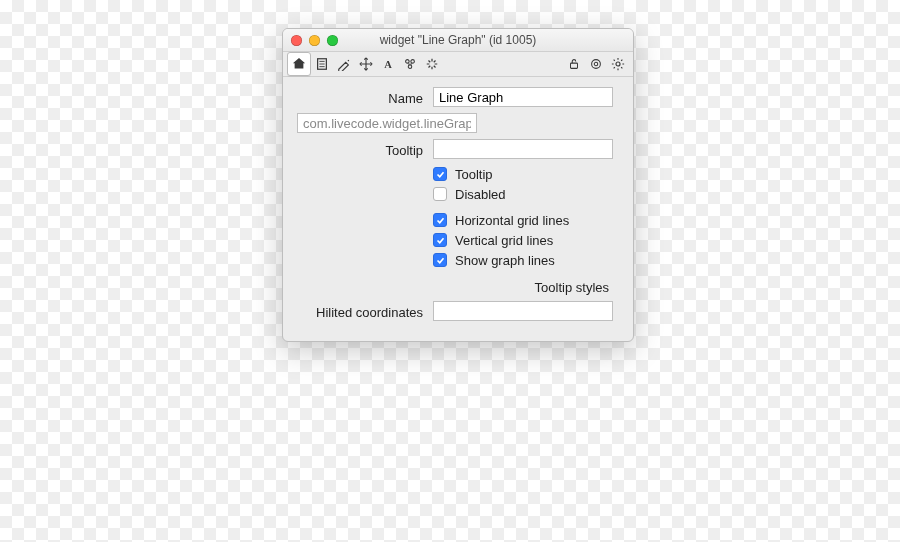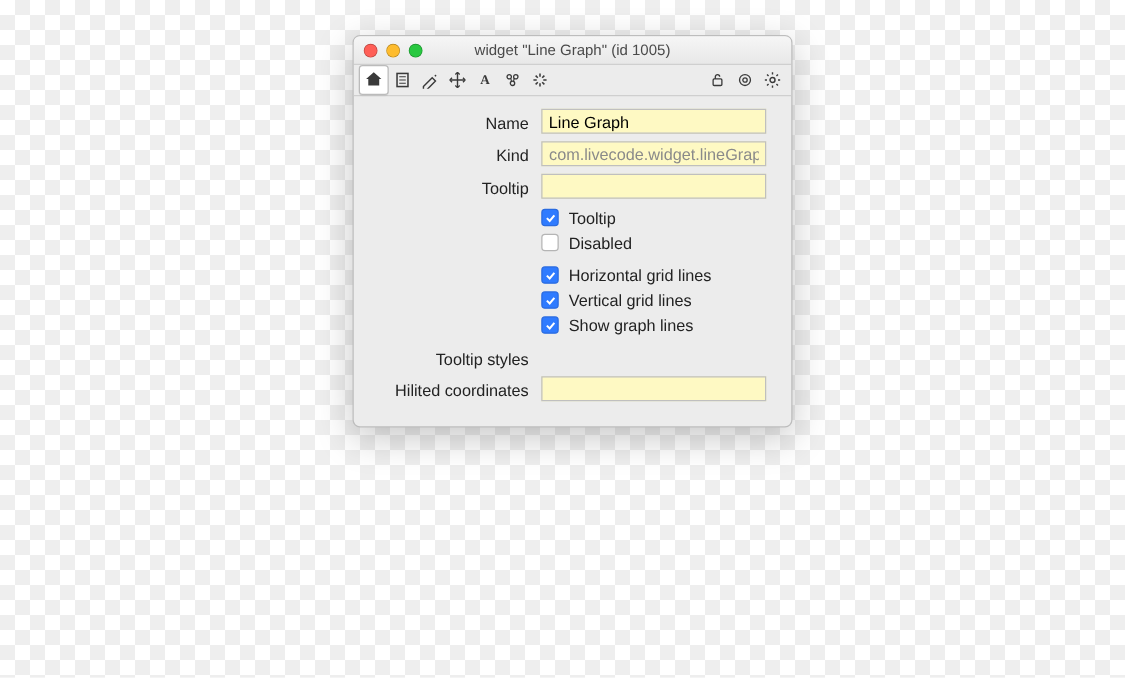--- a/index.html
+++ b/index.html
@@ -82,38 +82,39 @@
   }
   .toolbar-spacer { flex: 1; }
   .toolbar svg { width: 14px; height: 14px; }
   .body {
     padding: 10px 14px 14px 14px;
   }
   .row {
     display: flex;
     align-items: flex-start;
     margin-bottom: 6px;
+    justify-content: flex-end;
   }
   .row.center { align-items: center; }
   .label {
     width: 126px;
     text-align: right;
     padding-right: 10px;
     padding-top: 3px;
     color: #222;
     flex-shrink: 0;
   }
   .field {
     flex: 1;
   }
   input[type=text], .multiline {
     width: 180px;
     box-sizing: border-box;
     border: 1px solid #bfbfbf;
-    background: #fef9c3;
+    background: #ffffff;
     font: inherit;
     padding: 2px 5px;
     height: 20px;
     outline: none;
     border-radius: 0;
   }
   input[type=text].ro { color:#8a8a8a; }
   .multiline {
     height: auto;
     min-height: 40px;
@@ -231,21 +232,20 @@
   </div>
 
   <div class="body">
 
     <div class="row center">
       <div class="label">Name</div>
       <div class="field"><input type="text" value="Line Graph" style=""></div>
     </div>
 
     <div class="row center">
-      <div class="label">Kind</div>
       <div class="field"><input type="text" class="ro" readonly="" value="com.livecode.widget.lineGraph" style=""></div>
     </div>
 
     <div class="row center">
       <div class="label">Tooltip</div>
       <div class="field"><input type="text" value="" style=""></div>
     </div>
 
     <div class="row">
       <div class="label"></div>

